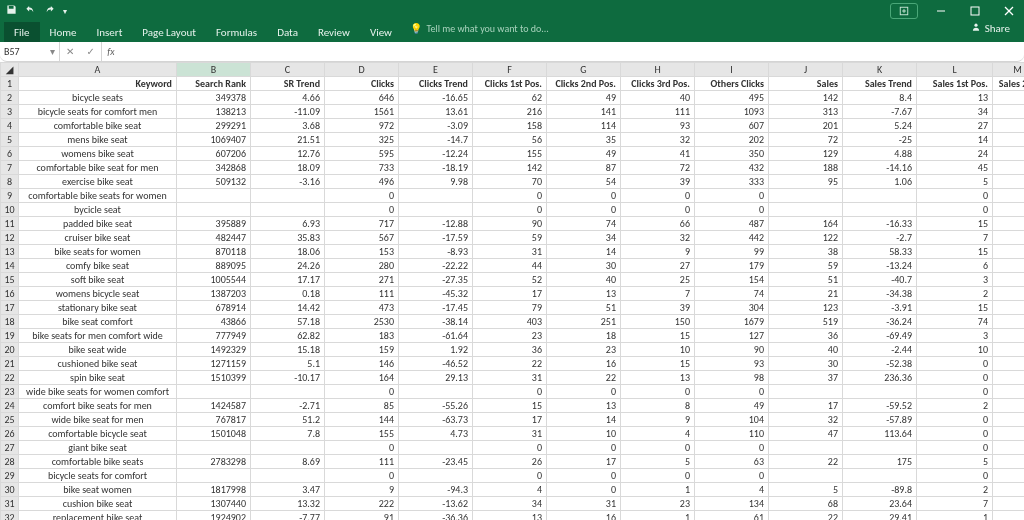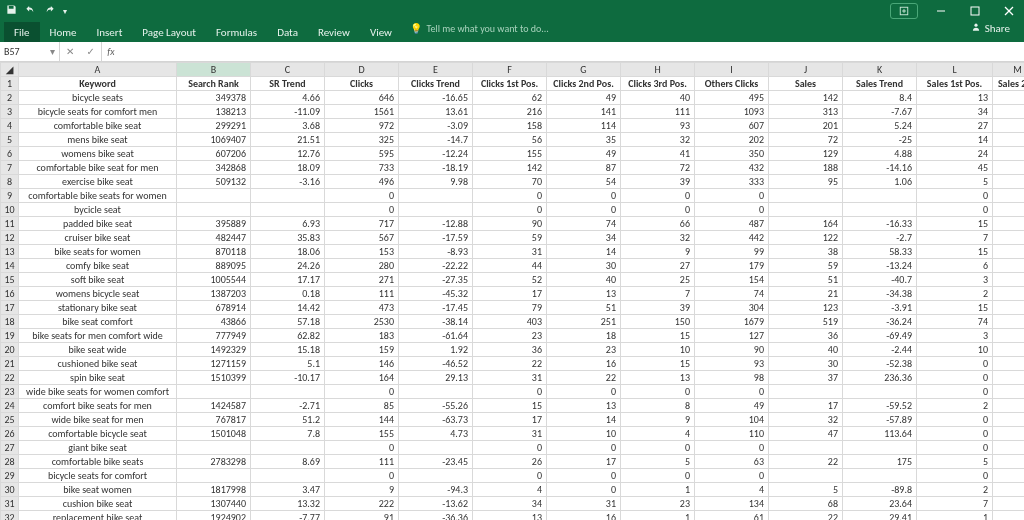--- a/index.html
+++ b/index.html
@@ -13,37 +13,37 @@
   .titlebar .rwin .wbtn { width: 30px; height: 22px; display: flex; align-items: center; justify-content: center; }
   .titlebar .circ { width: 28px; height: 16px; border: 1px solid #4aa778; border-radius: 3px; display:flex; align-items:center; justify-content:center; margin-right:4px;}
   .titlebar .circ svg { fill:#c9e6d6;}
 
   .ribbon-tabs { background: #0e6b3f; height: 20px; display: flex; align-items: flex-start; color: #e6f2ec; font-size: 11px; padding: 0 4px; }
   .ribbon-tabs .tab { padding: 0 10px; height: 20px; display: flex; align-items: center; cursor: pointer; }
   .ribbon-tabs .tab.file { background: #0a5030; }
   .ribbon-tabs .tell { color: #a8d2bc; margin-left: 8px; font-size: 10px; display:flex; align-items:center; gap:4px;}
   .ribbon-tabs .share { margin-left: auto; padding: 0 10px; display:flex; gap:4px; align-items:center;}
 
-  .fmbar { height: 20px; border-bottom: 1px solid #d4d4d4; display: flex; align-items: center; font-size: 10px; background:#fff; }
+  .fmbar { height: 20px; border-bottom: 1px solid #d4d4d4; display: flex; align-items: center; font-size: 10px; background:#fff;border-radius:7px; }
   .fmbar .namebox { width: 60px; border-right: 1px solid #d4d4d4; height: 20px; display:flex; align-items:center; padding:0 4px; }
   .fmbar .namebox .dd { margin-left:auto; color:#888;}
   .fmbar .fxicons { width: 42px; display:flex; align-items:center; justify-content:space-around; color:#8a8a8a; border-right:1px solid #d4d4d4; height:20px;}
   .fmbar .fx { width: 18px; text-align:center; font-style: italic; color:#666; }
   .fmbar .fval { padding: 0 4px; flex:1; }
 
   .sheet { position: relative; }
   table { border-collapse: collapse; table-layout: fixed; width: 1024px; }
   th, td { border: 1px solid #d9d9d9; height: 13.2px; font-size: 10px; white-space: nowrap; overflow: hidden; }
   thead th { background: #e6e6e6; font-weight: normal; color:#333; text-align:center; }
   thead th.corner { background:#e6e6e6; width: 18px; }
   thead th.sel { background:#cbe3d5; }
   tbody th.rowh { background:#e6e6e6; width:18px; text-align:center; font-weight:normal; }
   td { text-align: right; padding: 0 4px; }
   td.kw { text-align: center; }
-  .hdrrow td { text-align:center; font-weight:bold; }
+  .hdrrow td { text-align:right; font-weight:bold; }
 
   .colA { width: 158px; }
   .colB { width: 74px; }
   .colStd { width: 74px; }
   .colL { width: 76px; }
   .colM { width: 50px; }
 </style>
 </head>
 <body>
 

